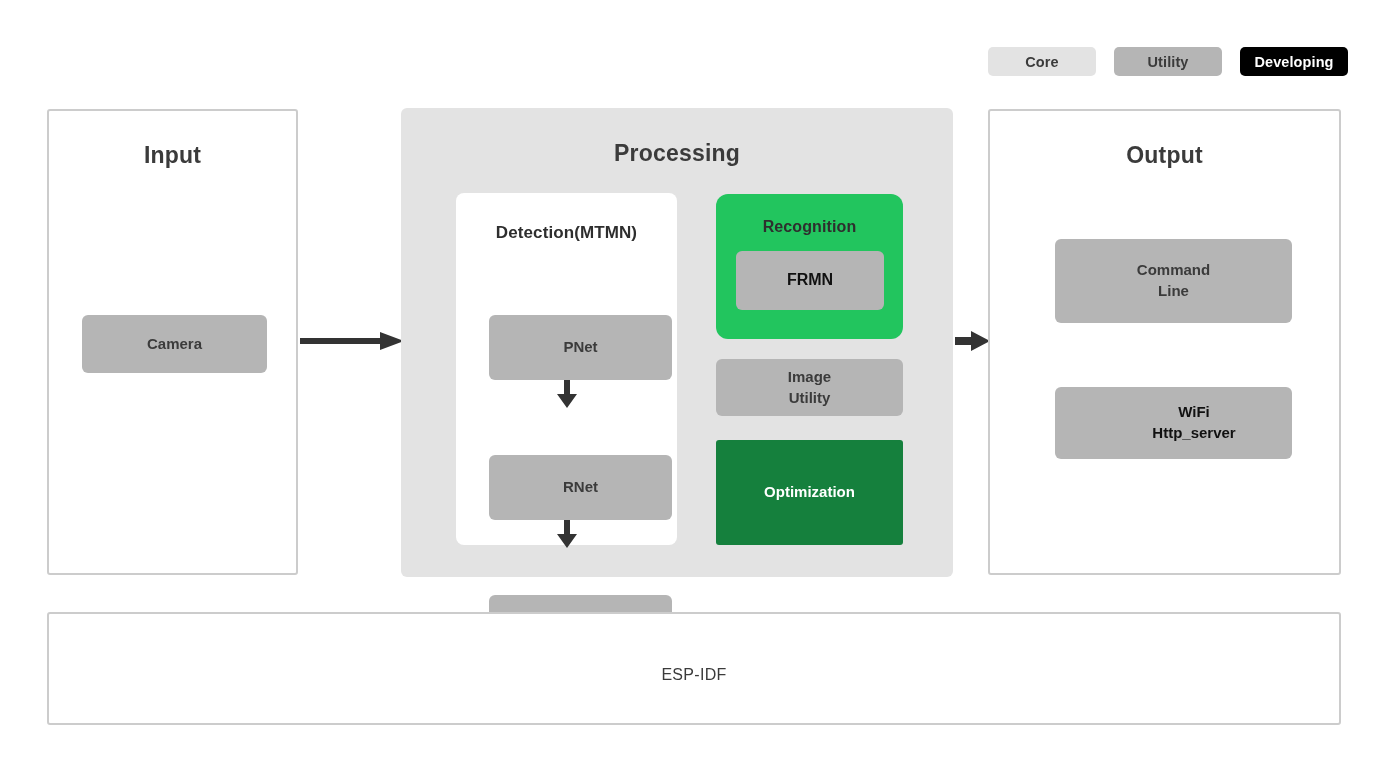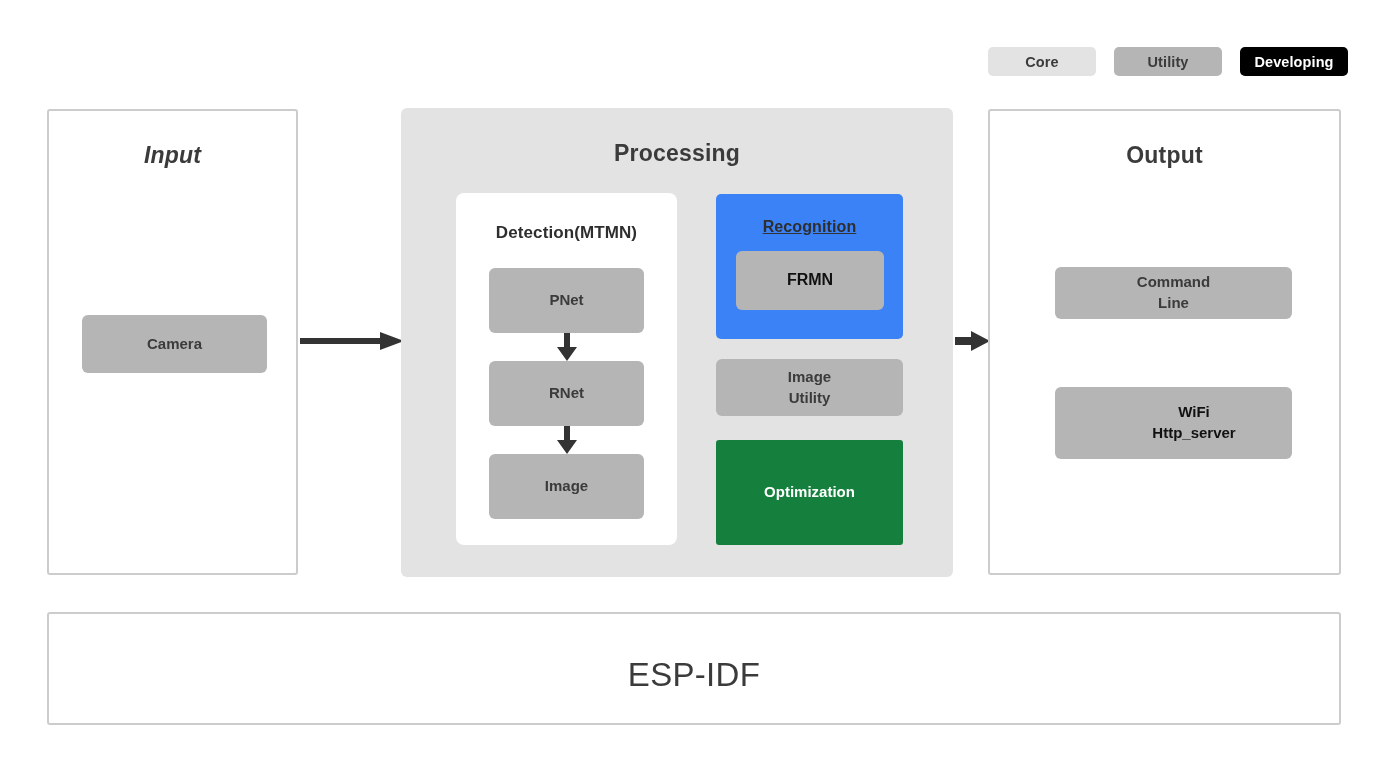--- a/index.html
+++ b/index.html
@@ -59,21 +59,21 @@
     letter-spacing: 0.2px;
   }
 
   
   #input-panel {
     left: 47px;  top: 109px;
     width: 251px; height: 466px;
     background: #ffffff;
     border: 2px solid #cccccc;
   }
-  #input-panel .panel-title { margin-top: 31px; font-style: italic; }
+  #input-panel .panel-title { margin-top: 31px; }
 
   
   #processing-panel {
     left: 401px; top: 108px;
     width: 552px; height: 469px;
     background: #e3e3e3;
     border-radius: 6px;
   }
   #processing-panel .panel-title { margin-top: 32px; }
 
@@ -125,41 +125,41 @@
     letter-spacing: 0.1px;
   }
   #detection-card .sub-title { margin-top: 30px; }
 
   .detect-stack {
     position: absolute;
     left: 33px; top: 75px;
     width: 155px;
   }
   .detect-stack .node {
-    width: 155px;
+    width: 183px;
     height: 65px;
     font-size: 15px;
+    margin-top: 47px;
   }
   .arrow-down {
     width: 155px;
     height: 28px;
     display: flex;
     align-items: center;
     justify-content: center;
   }
   .arrow-down svg { display: block; }
 
   
   #recognition-card {
     position: absolute;
     left: 315px; top: 86px;
     width: 187px; height: 145px;
-    background: #3b82f6;
-    border-radius: 5px;
-    text-decoration: underline;
+    background: #22c55e;
+    border-radius: 12px;
   }
   #recognition-card .sub-title { margin-top: 24px; font-size: 16px; }
   #frmn-node {
     position: absolute;
     left: 20px; top: 57px;
     width: 148px; height: 59px;
     font-size: 16px;
   }
 
   #image-utility-node {
@@ -170,22 +170,22 @@
   #optimization-node {
     position: absolute;
     left: 315px; top: 332px;
     width: 187px; height: 105px;
     border-radius: 3px;
   }
 
   
   #command-line-node {
     position: absolute;
-    left: 65px; top: 156px;
-    width: 237px; height: 52px;
+    left: 65px; top: 128px;
+    width: 237px; height: 84px;
   }
   #wifi-node {
     position: absolute;
     left: 65px; top: 276px;
     width: 237px; height: 72px; padding-left: 41px;
   }
 
   
   .arrow-right {
     position: absolute;
@@ -202,21 +202,21 @@
     left: 47px; top: 612px;
     width: 1294px; height: 113px;
     background: #ffffff;
     border: 2px solid #cccccc;
     border-radius: 3px;
     display: flex;
     align-items: center;
     justify-content: center;
   }
   #espidf-label {
-    font-size: 33px;
+    font-size: 16px;
     font-weight: normal;
     color: #3b3b3b;
     letter-spacing: 0.3px;
     margin-top: 12px;
   }
 </style>
 </head>
 <body>
 
 <div class="canvas">

